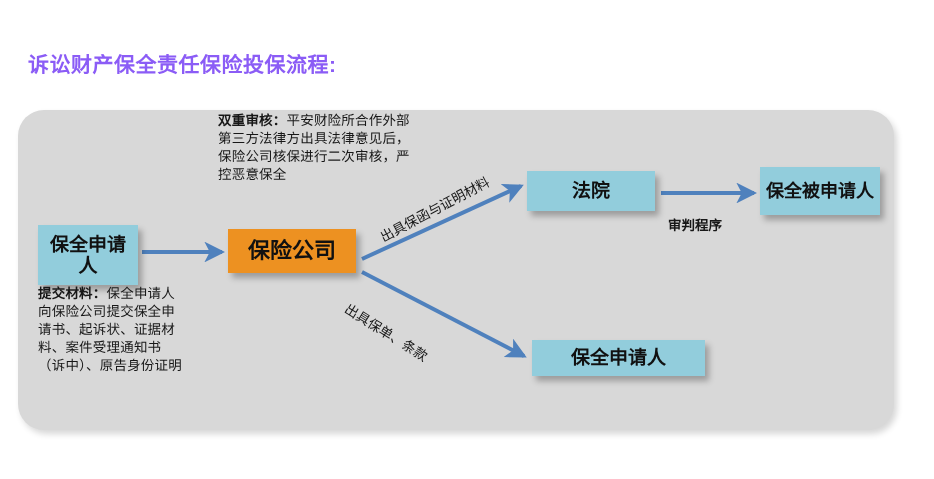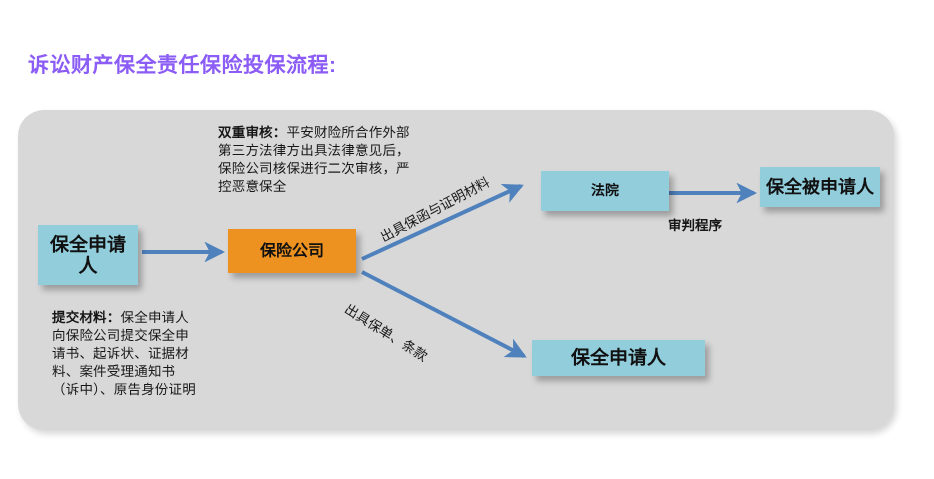--- a/index.html
+++ b/index.html
@@ -66,37 +66,37 @@
     font-weight: bold;
     color: #111111;
     box-shadow: 4px 5px 6px rgba(0,0,0,0.28);
     line-height: 1.12;
     box-sizing: border-box;
   }
   .node.blue  { background: #92cddc; }
   .node.orange{ background: #ed9121; }
 
   #node-applicant      { left: 38px;  top: 225px; width: 100px; height: 60px; font-size: 19px; padding: 0 6px; }
-  #node-insurer        { left: 228px; top: 229px; width: 128px; height: 44px; font-size: 16px; }
-  #node-court          { left: 541px; top: 171px; width: 128px; height: 40px; font-size: 14px; text-align: right; }
-  #node-respondent     { left: 760px; top: 167px; width: 120px; height: 40px; font-size: 18px; padding: 0 4px; }
+  #node-insurer        { left: 228px; top: 229px; width: 128px; height: 44px; font-size: 22px; }
+  #node-court          { left: 527px; top: 171px; width: 128px; height: 40px; font-size: 19px; text-align: right; }
+  #node-respondent     { left: 760px; top: 167px; width: 120px; height: 48px; font-size: 18px; padding: 0 4px; }
   #node-applicant-2    { left: 532px; top: 340px; width: 173px; height: 36px; font-size: 19px; }
 
   
   .annot {
     position: absolute;
     color: #171717;
     font-size: 13.5px;
     line-height: 1.33;
     letter-spacing: 0.2px;
   }
   .annot b { font-weight: bold; }
 
-  #annot-dual    { left: 218px; top: 124px; width: 196px; }
-  #annot-submit  { left: 38px;  top: 309px; width: 148px; margin-left: 14px; }
+  #annot-dual    { left: 218px; top: 112px; width: 196px; }
+  #annot-submit  { left: 38px;  top: 285px; width: 148px; }
 
   
   .edge-label {
     position: absolute;
     color: #171717;
     font-size: 13.5px;
     white-space: nowrap;
   }
   #label-trial {
     left: 668px;

